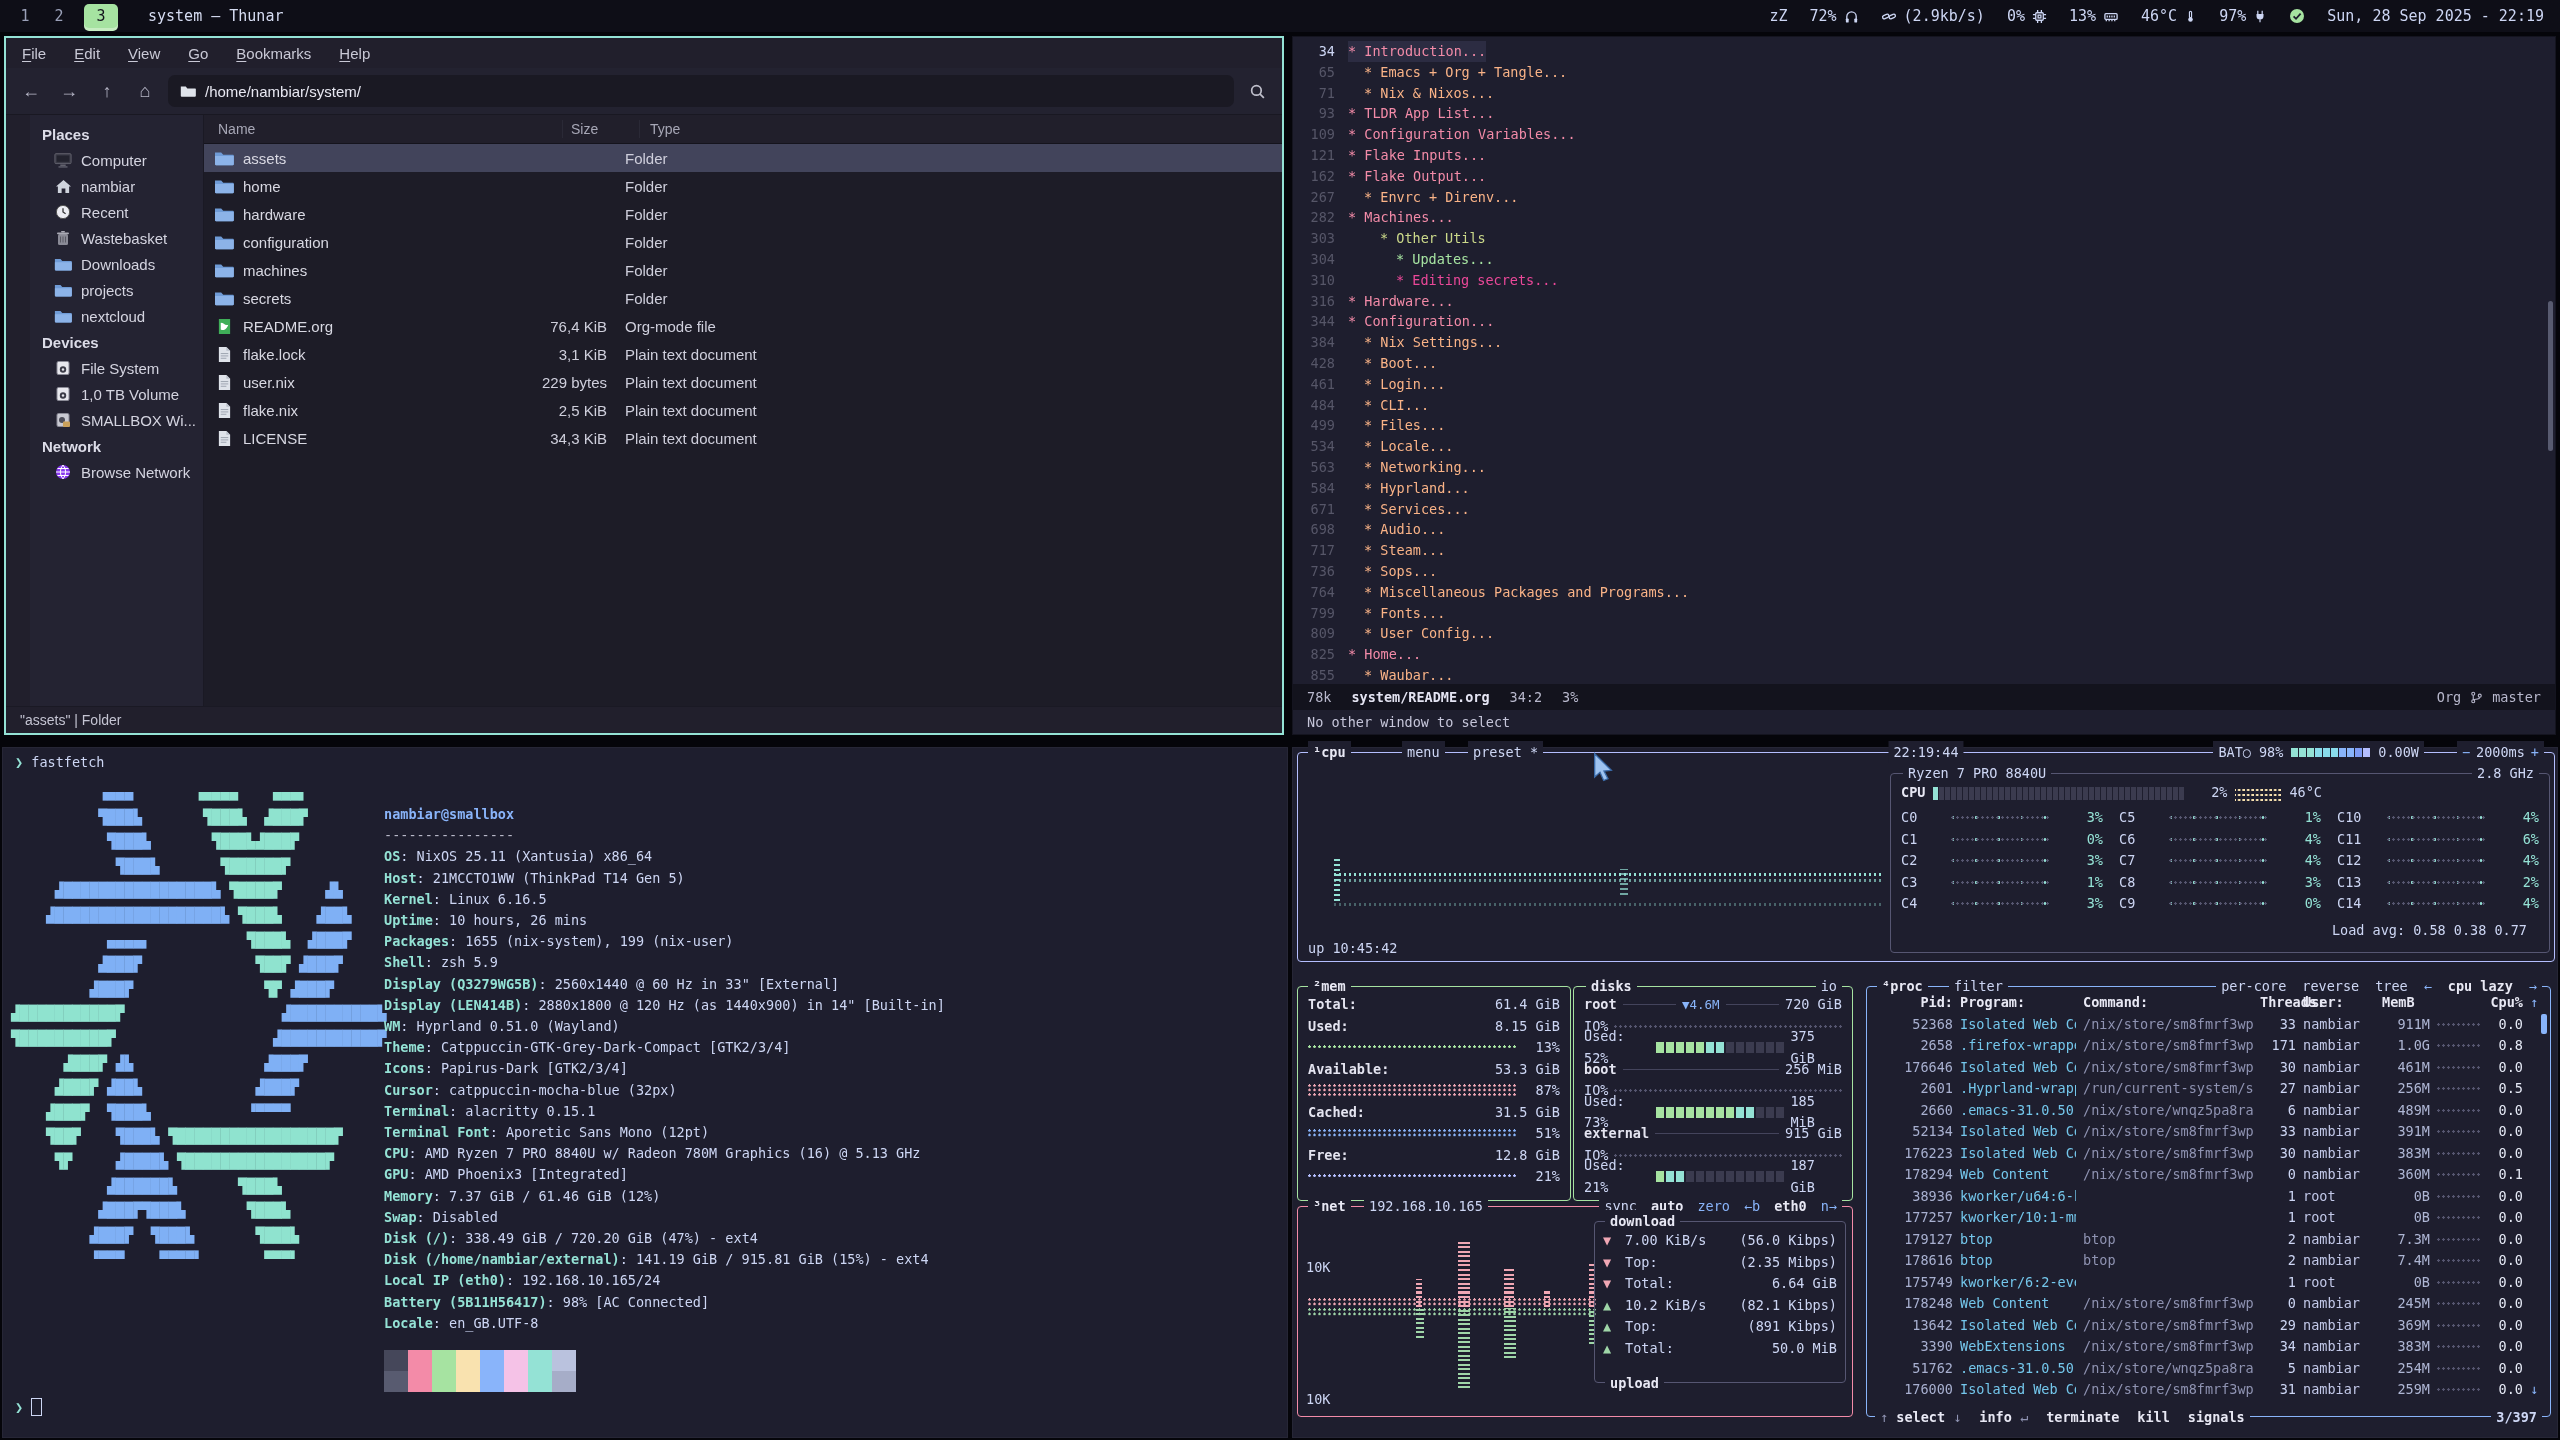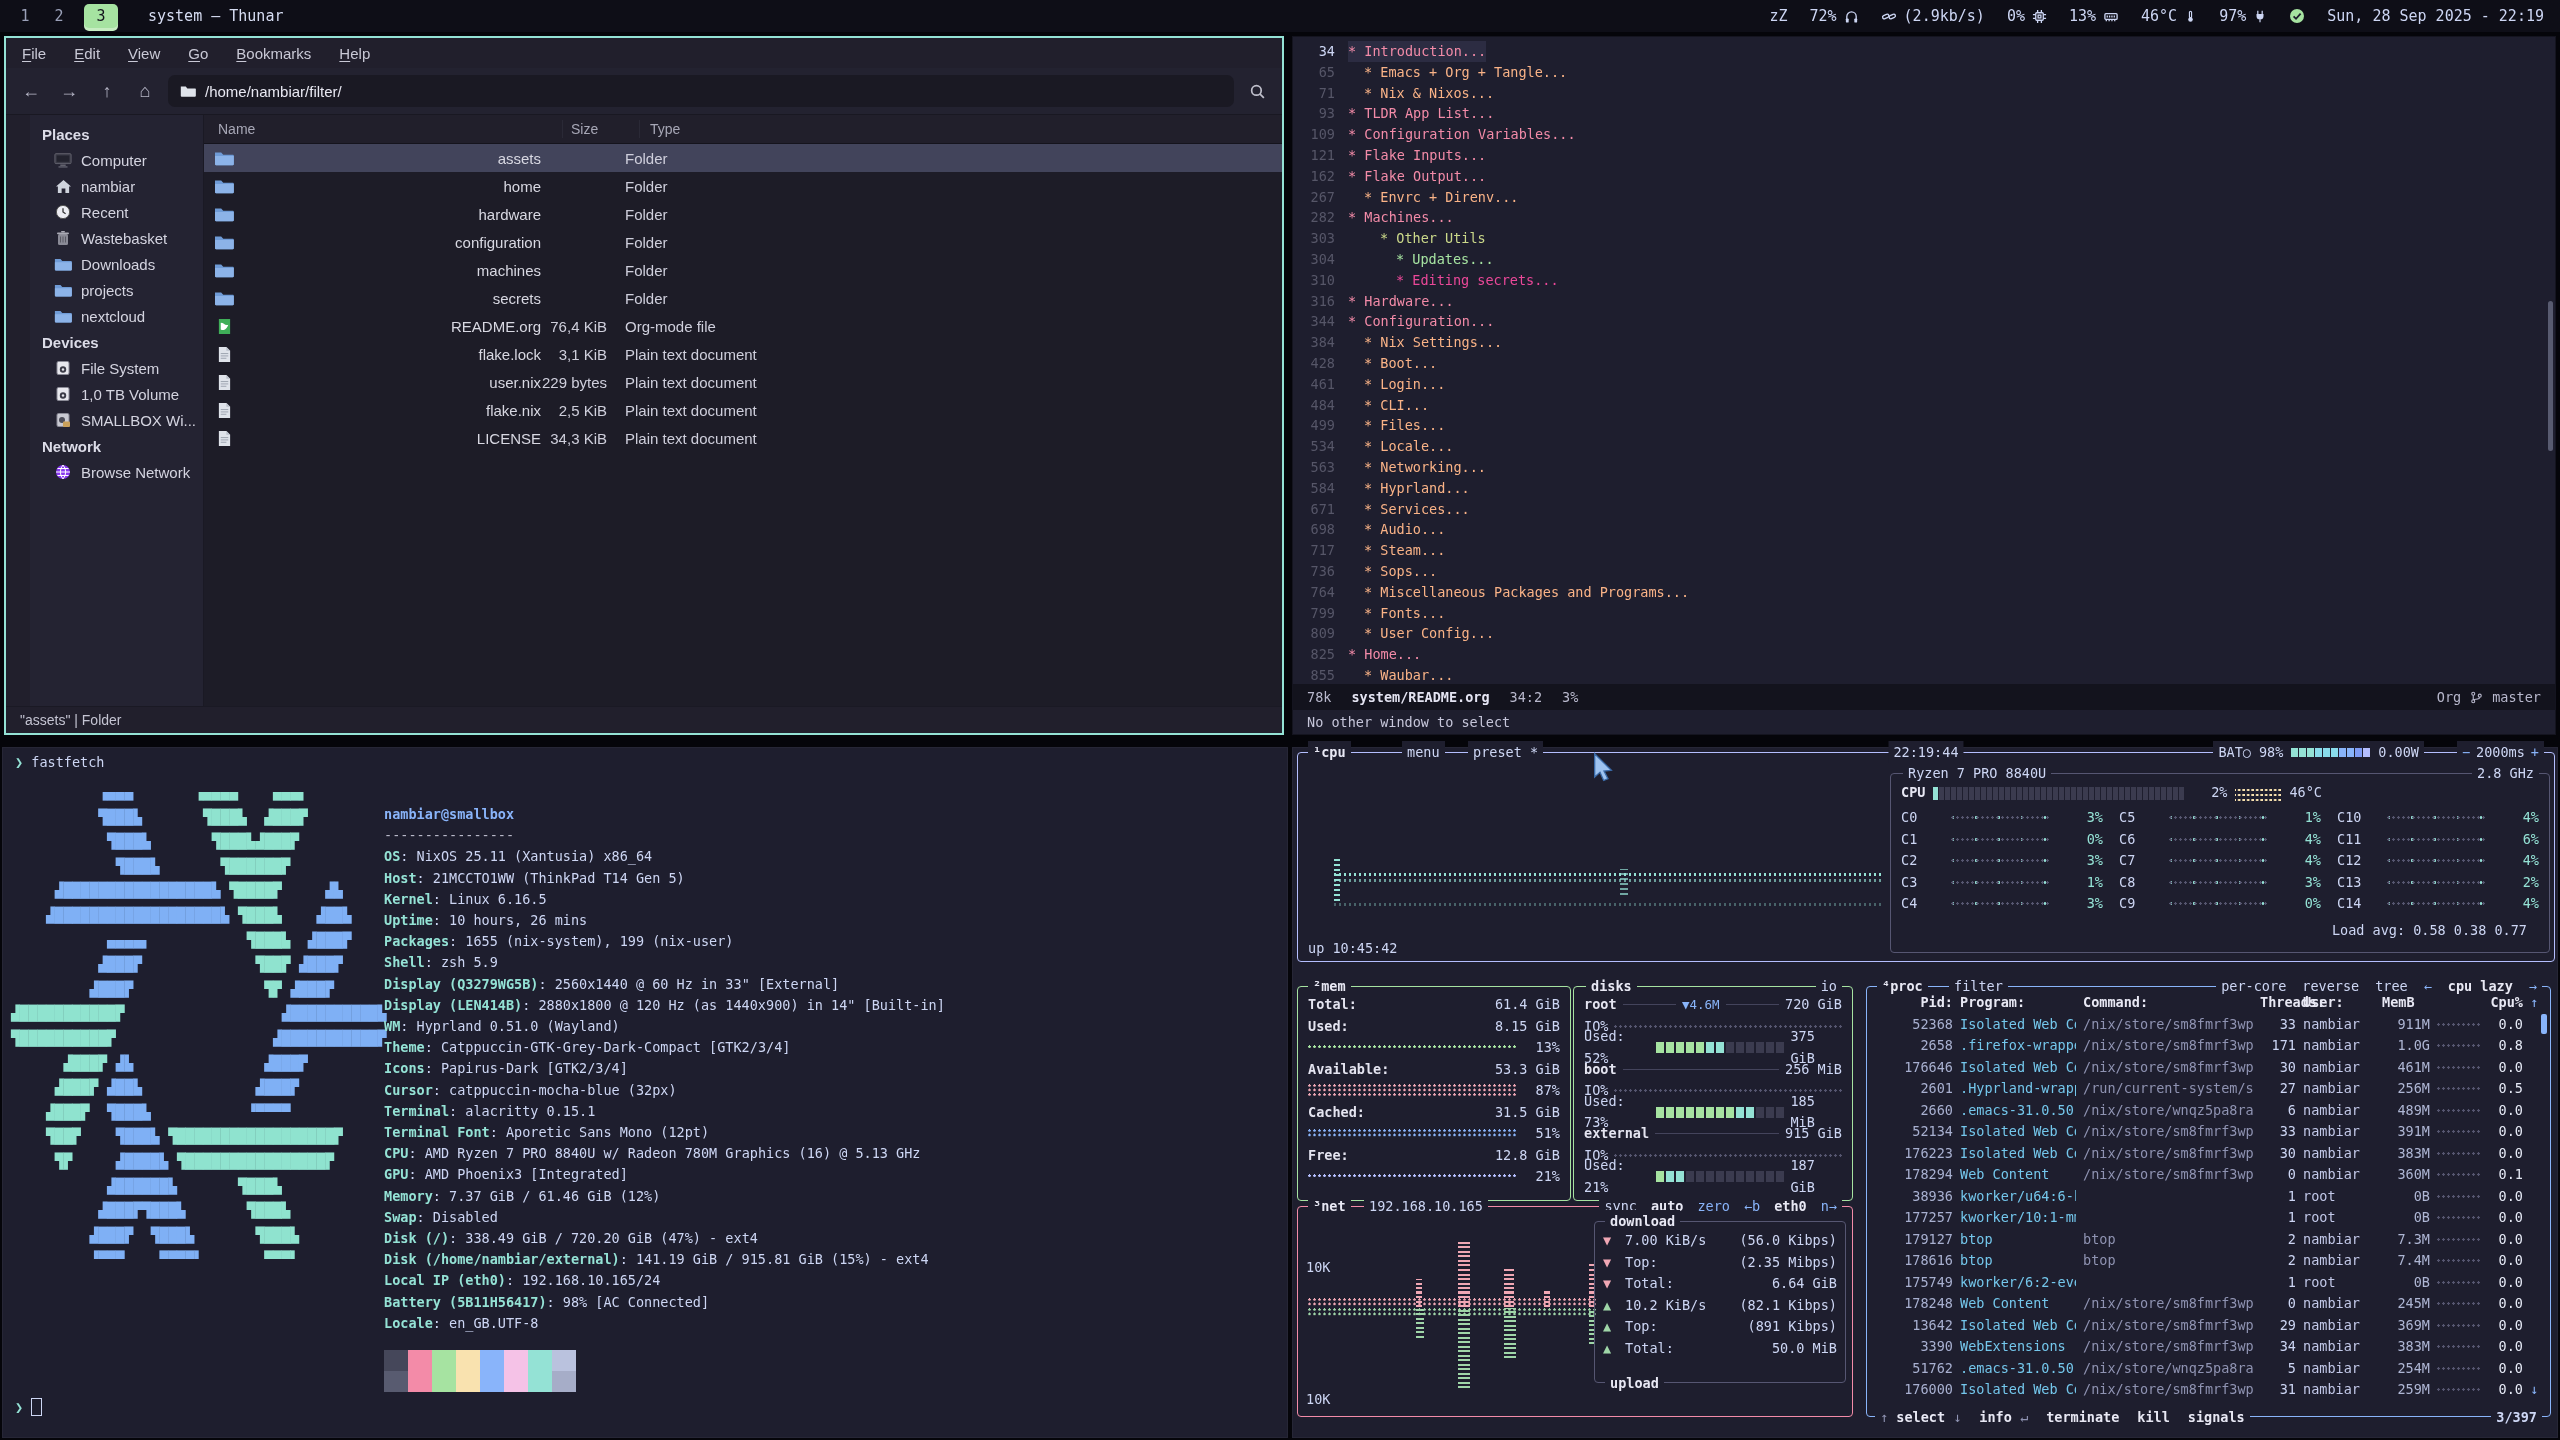--- a/index.html
+++ b/index.html
@@ -46,21 +46,21 @@
   #filearea{flex:1;display:flex;flex-direction:column;background:#1d1c27;min-width:0;}
   #fheader{height:28px;display:flex;align-items:center;background:#211f2b;
            border-bottom:1px solid #15141d;color:#a7a7b6;font-size:14px;flex:none;}
   .fh-name{flex:0 0 344px;padding-left:14px;border-right:1px solid #2a2936;height:18px;line-height:18px;}
   .fh-size{flex:0 0 68px;padding-left:8px;border-right:1px solid #2a2936;height:18px;line-height:18px;}
   .fh-type{padding-left:10px;height:18px;line-height:18px;}
   #file-rows{flex:1;overflow:hidden;}
   .frow{height:28px;display:flex;align-items:center;color:#d8d8e2;}
   .frow.selected{background:#42445b;}
   .fr-icon{width:20px;height:18px;margin-left:10px;}
-  .fr-name{flex:0 0 298px;padding-left:9px;white-space:nowrap;overflow:hidden;text-align:right;}
+  .fr-name{flex:0 0 298px;padding-left:9px;white-space:nowrap;overflow:hidden;}
   .fr-size{flex:0 0 66px;text-align:right;padding-right:6px;color:#cfcfdc;}
   .fr-type{padding-left:12px;color:#cfcfdc;white-space:nowrap;}
   #statusbar{height:26px;display:flex;align-items:center;padding:0 14px;background:#211f2c;
              border-top:1px solid #1a1924;color:#c4c4d2;font-size:14px;flex:none;}
 
   
   #emacs{left:1292px;top:36px;width:1264px;height:699px;background:#1e1e2e;border:1px solid #14141f;
          font-size:13.5px;color:#cdd6f4;}
   #outline{position:absolute;left:0;top:4px;right:10px;}
   .eline{display:flex;height:20.8px;line-height:20.8px;white-space:pre;}
@@ -271,21 +271,21 @@
       <span class="tbtn">←</span>
       <span class="tbtn">→</span>
       <span class="tbtn">↑</span>
       <span class="tbtn">⌂</span>
       <div id="pathbar">
         <span class="ic">
           <svg width="16" height="14" viewBox="0 0 20 16">
               <path d="M1 2.5h6.2l2 2.3H19a.8.8 0 0 1 .8.8V14a1.2 1.2 0 0 1-1.2 1.2H2.2A1.2 1.2 0 0 1 1 14Z" fill="#dfe3ea"></path>
             </svg>
         </span>
-        <span>/home/nambiar/filter/</span>
+        <span>/home/nambiar/system/</span>
       </div>
       <span class="tbtn">
         <svg width="17" height="17" viewBox="0 0 16 16">
             <circle cx="7" cy="7" r="4.5" fill="none" stroke="#c0c0cc" stroke-width="1.6"></circle>
             <path d="M10.4 10.4 14 14" stroke="#c0c0cc" stroke-width="1.6"></path>
           </svg>
       </span>
     </div>
     <div id="thunar-body">
       <div id="sidebar">

